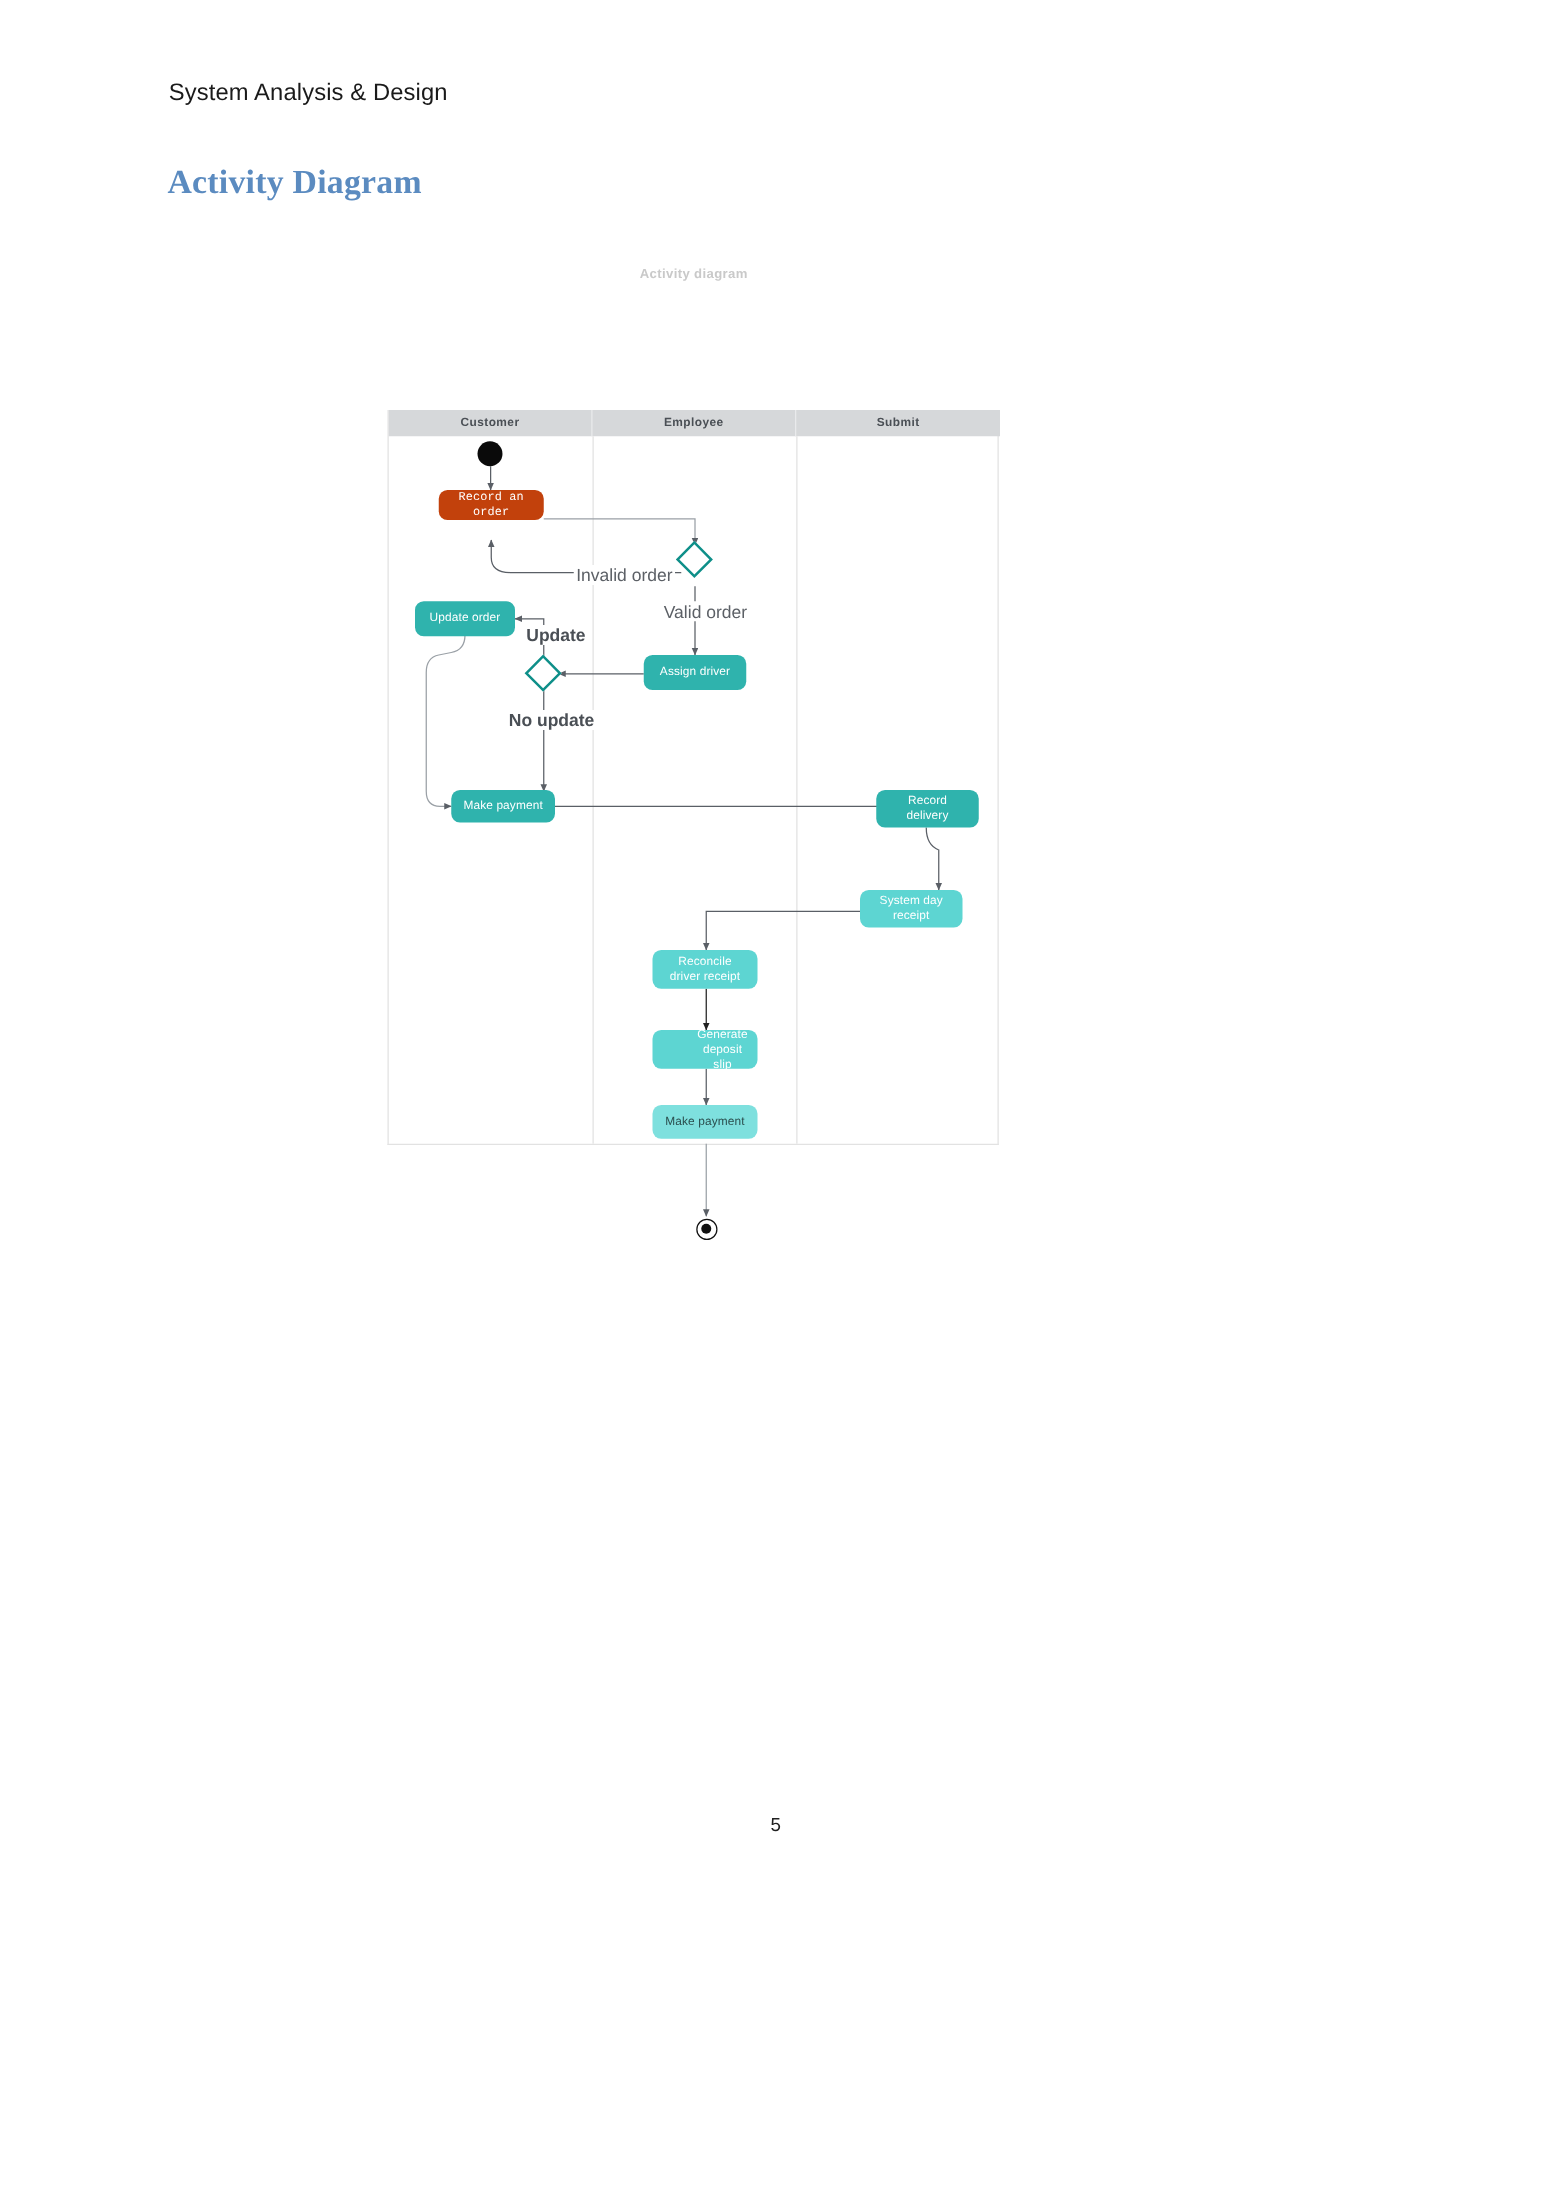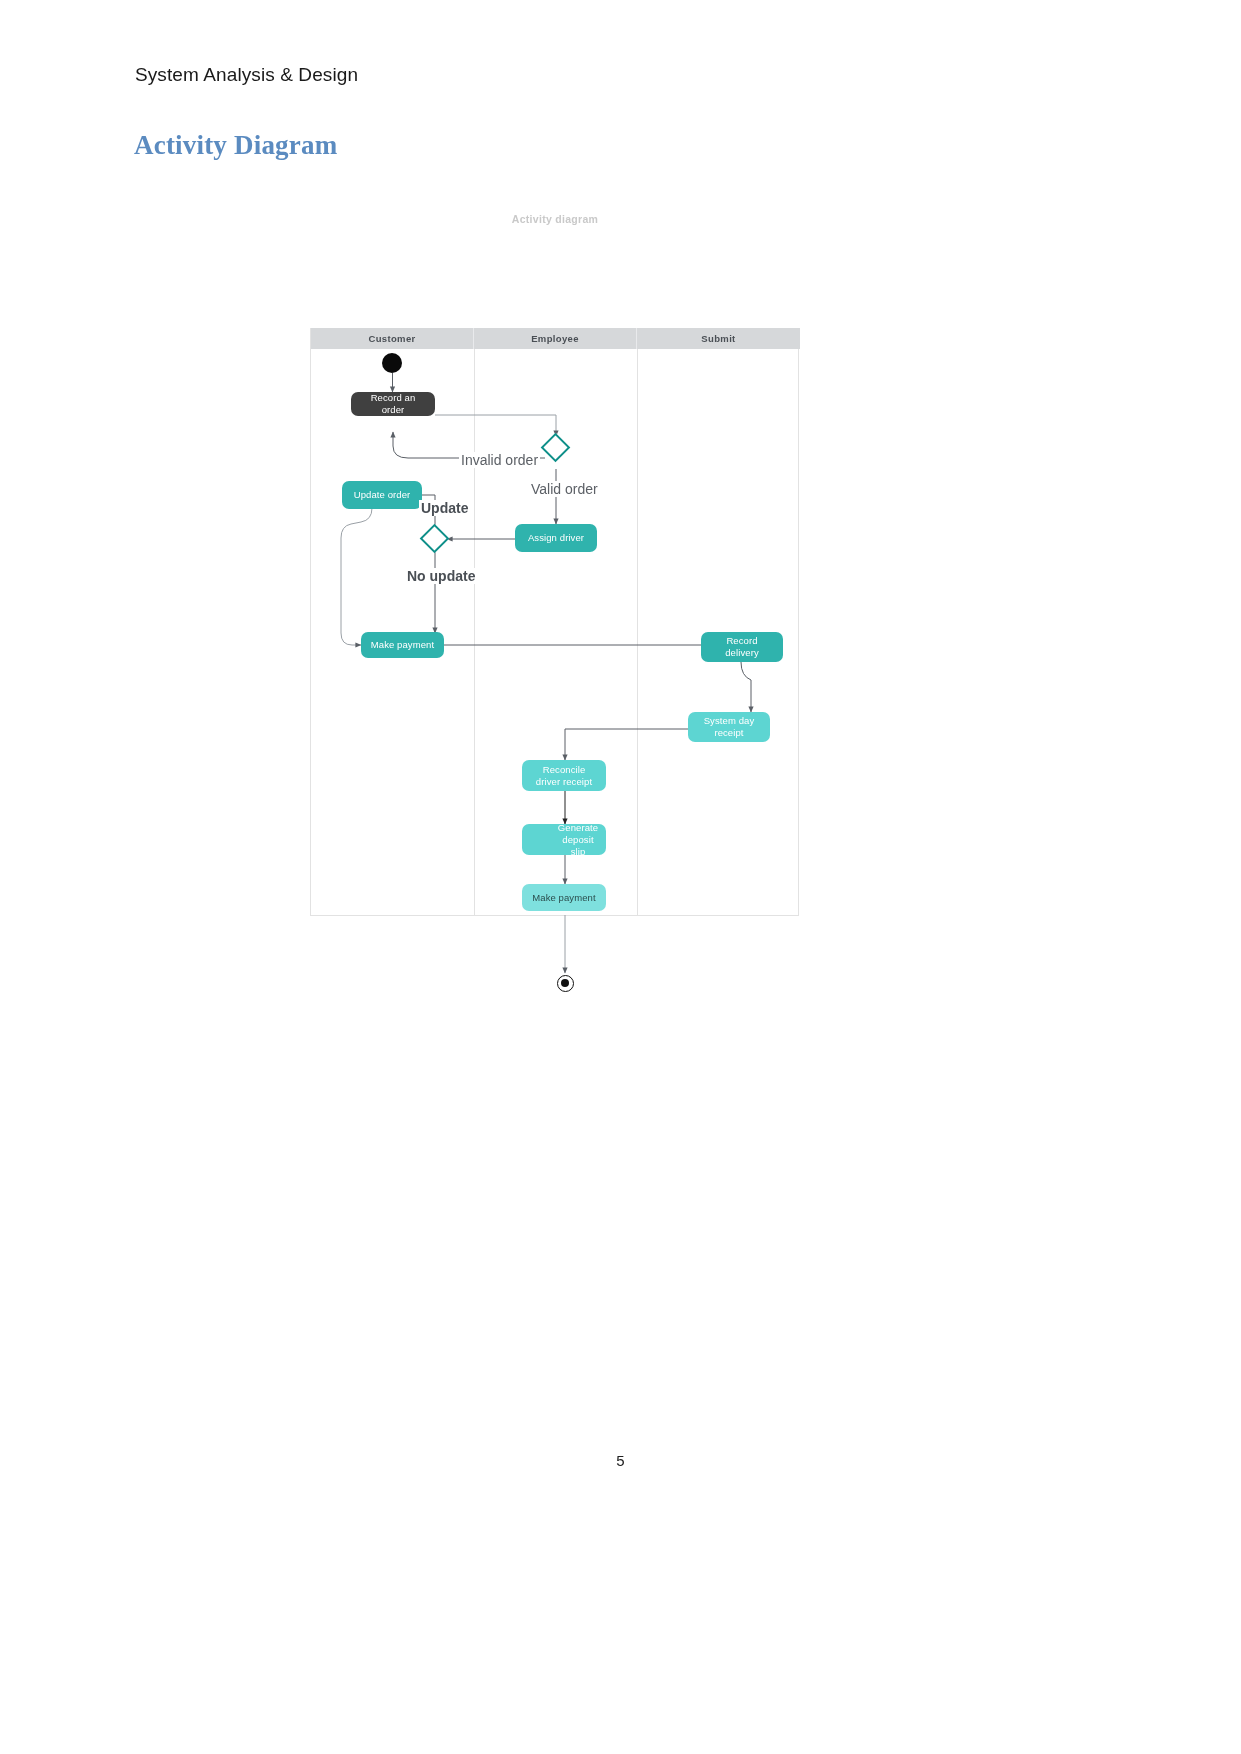--- a/index.html
+++ b/index.html
@@ -102,21 +102,21 @@
     justify-content: center;
     text-align: center;
     border-radius: 7px;
     color: #ffffff;
     font-size: 9.5px;
     line-height: 12px;
     padding: 2px 4px;
     letter-spacing: .1px;
     white-space: pre-line;
   }
-  .node.dark   { background: #404040; }
+  .node.dark   { background: #c2410c; font-family: Liberation Mono, monospace; }
   .node.mid    { background: #2fb3ad; }
   .node.light  { background: #5dd5d2; }
   .node.paledark { background: #7ee0de; color: #2b4e4e; }
 
   
   .start-node {
     position: absolute;
     width: 20px; height: 20px;
     border-radius: 50%;
     background: #0a0a0a;
@@ -230,21 +230,21 @@
 
           <path d="M254,587 L254,645" marker-end="url(#ah)" stroke="#9aa0a6"></path>
         </g>
       </svg>
 
       <div class="start-node" style="left:71px; top:25px"></div>
 
       <div class="node dark" style="left:40px; top:64px; width:84px; height:24px;">Record an
 order</div>
 
-      <div class="node mid" style="left:31px; top:153px; width:80px; height:28px;">Update order</div>
+      <div class="node mid" style="left:21px; top:153px; width:80px; height:28px;">Update order</div>
 
       <div class="node mid" style="left:50px; top:304px; width:83px; height:26px;">Make payment</div>
 
       <div class="diamond" style="left:234px; top:109px"></div>
 
       <div class="node mid" style="left:204px; top:196px; width:82px; height:28px;">Assign driver</div>
 
       <div class="diamond" style="left:113px; top:200px"></div>
 
       <div class="node light" style="left:211px; top:432px; width:84px; height:31px;">Reconcile

